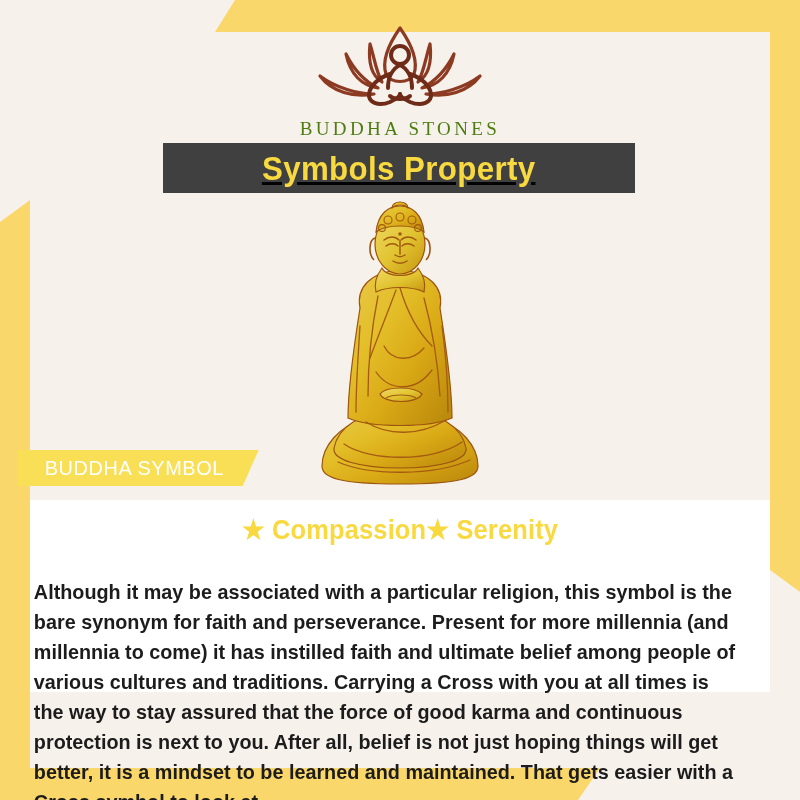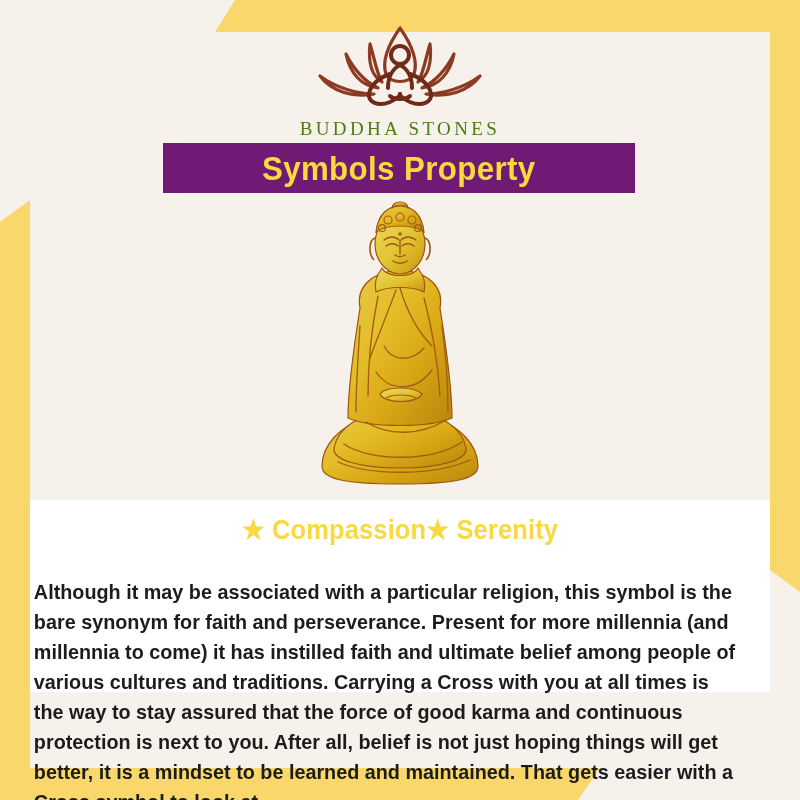--- a/index.html
+++ b/index.html
@@ -77,24 +77,25 @@
     font-weight: 400;
   }
 
   
   #title-banner {
     position: absolute;
     left: 163px;
     top: 143px;
     width: 472px;
     height: 50px;
-    background: #701a75;
+    background: #404040;
     display: flex;
     align-items: center;
     justify-content: center;
+    text-decoration: underline;
   }
   #title-text {
     font-family: "Liberation Sans Narrow", "Liberation Sans", sans-serif;
     font-size: 34px;
     font-weight: bold;
     color: #F8D940;
     letter-spacing: 0.4px;
     transform: scaleX(0.92);
     white-space: nowrap;
   }
@@ -287,19 +288,22 @@
       <path d="M76 176 C90 196, 116 196, 132 174"></path>
       <path d="M66 226 C88 240, 120 240, 146 224"></path>
       <path d="M44 248 C70 266, 134 266, 162 246"></path>
       <path d="M38 266 C70 280, 134 280, 170 264"></path>
     </g>
 
     <path d="M80 198 C86 190, 114 190, 122 198 C118 208, 84 208, 80 198 Z" fill="url(#goldGradFace)" stroke="#9C5410" stroke-width="1.2"></path>
     <path d="M86 202 C92 198, 110 198, 116 202" fill="none" stroke="#A05A12" stroke-width="1.1"></path>
   </svg>
 
+  <div id="category-tag">
+    <span id="category-label">BUDDHA SYMBOL</span>
+  </div>
 
   <div id="content-panel">
     <div id="subtitle">★ Compassion★ Serenity</div>
     <p id="body-copy">Although it may be associated with a particular religion, this symbol is the bare synonym for faith and perseverance. Present for more millennia (and millennia to come) it has instilled faith and ultimate belief among people of various cultures and traditions. Carrying a Cross with you at all times is the way to stay assured that the force of good karma and continuous protection is next to you. After all, belief is not just hoping things will get better, it is a mindset to be learned and maintained. That gets easier with a Cross symbol to look at.</p>
   </div>
 
 </div>
 
 </body></html>

